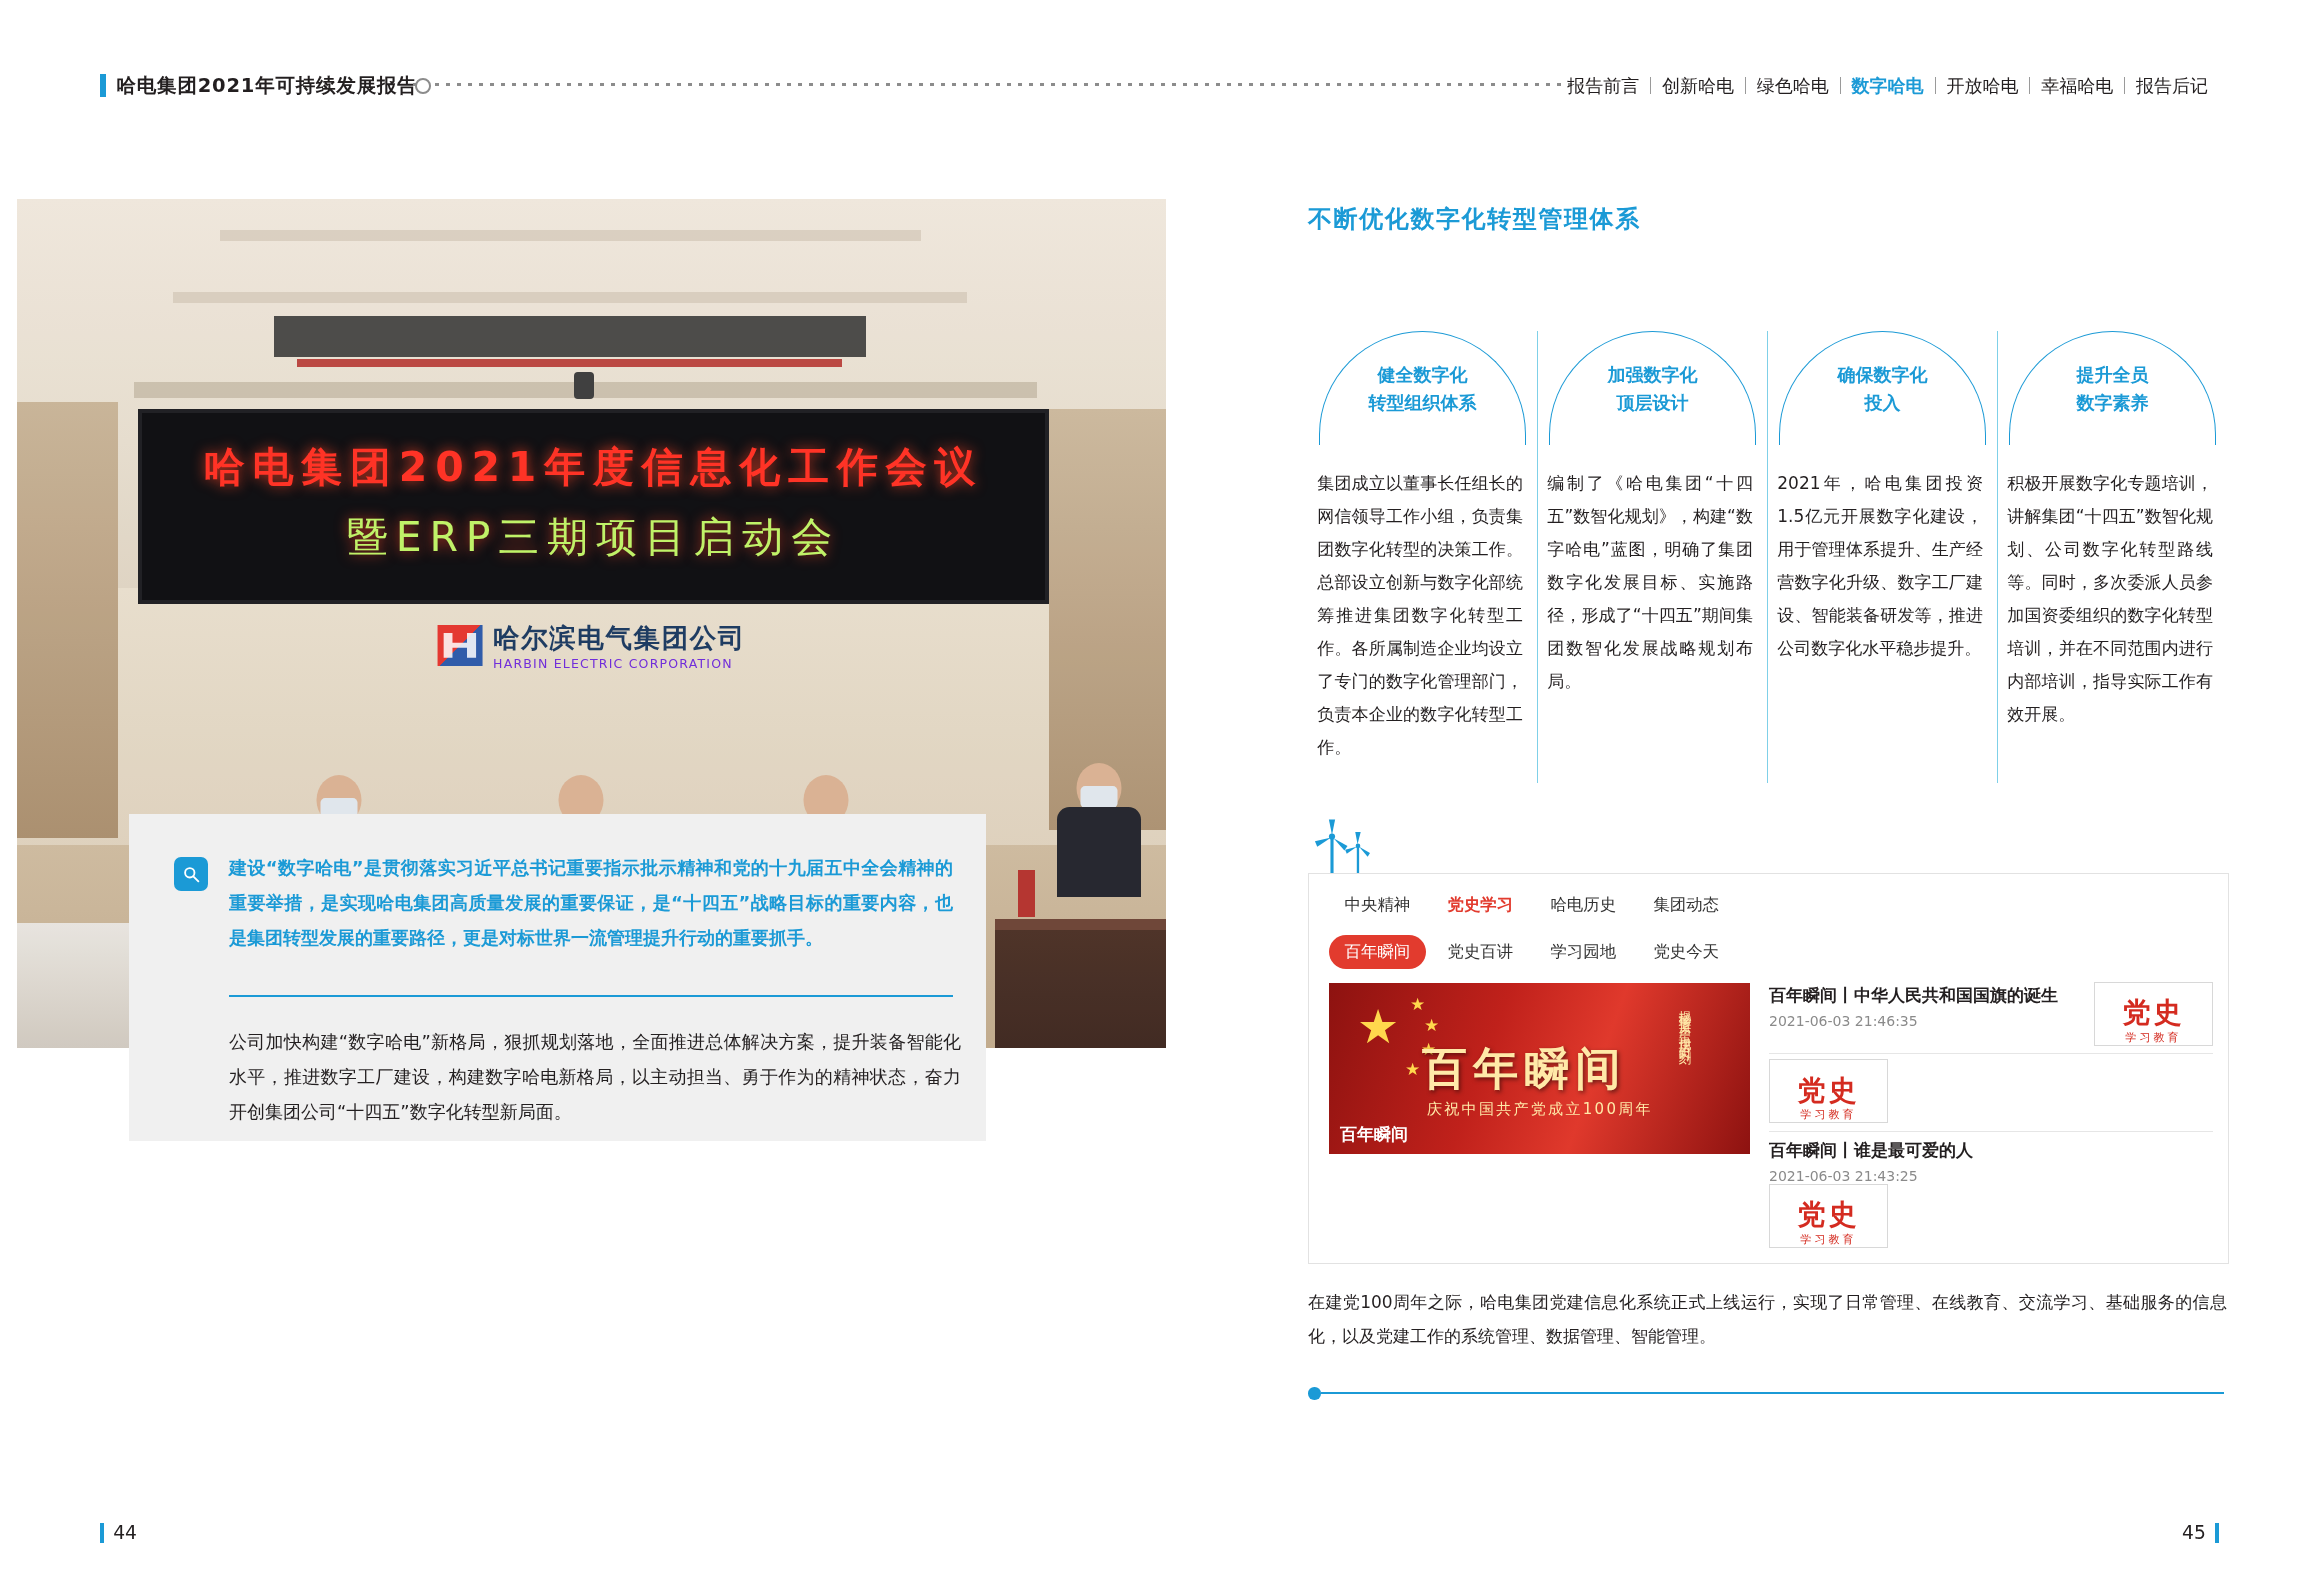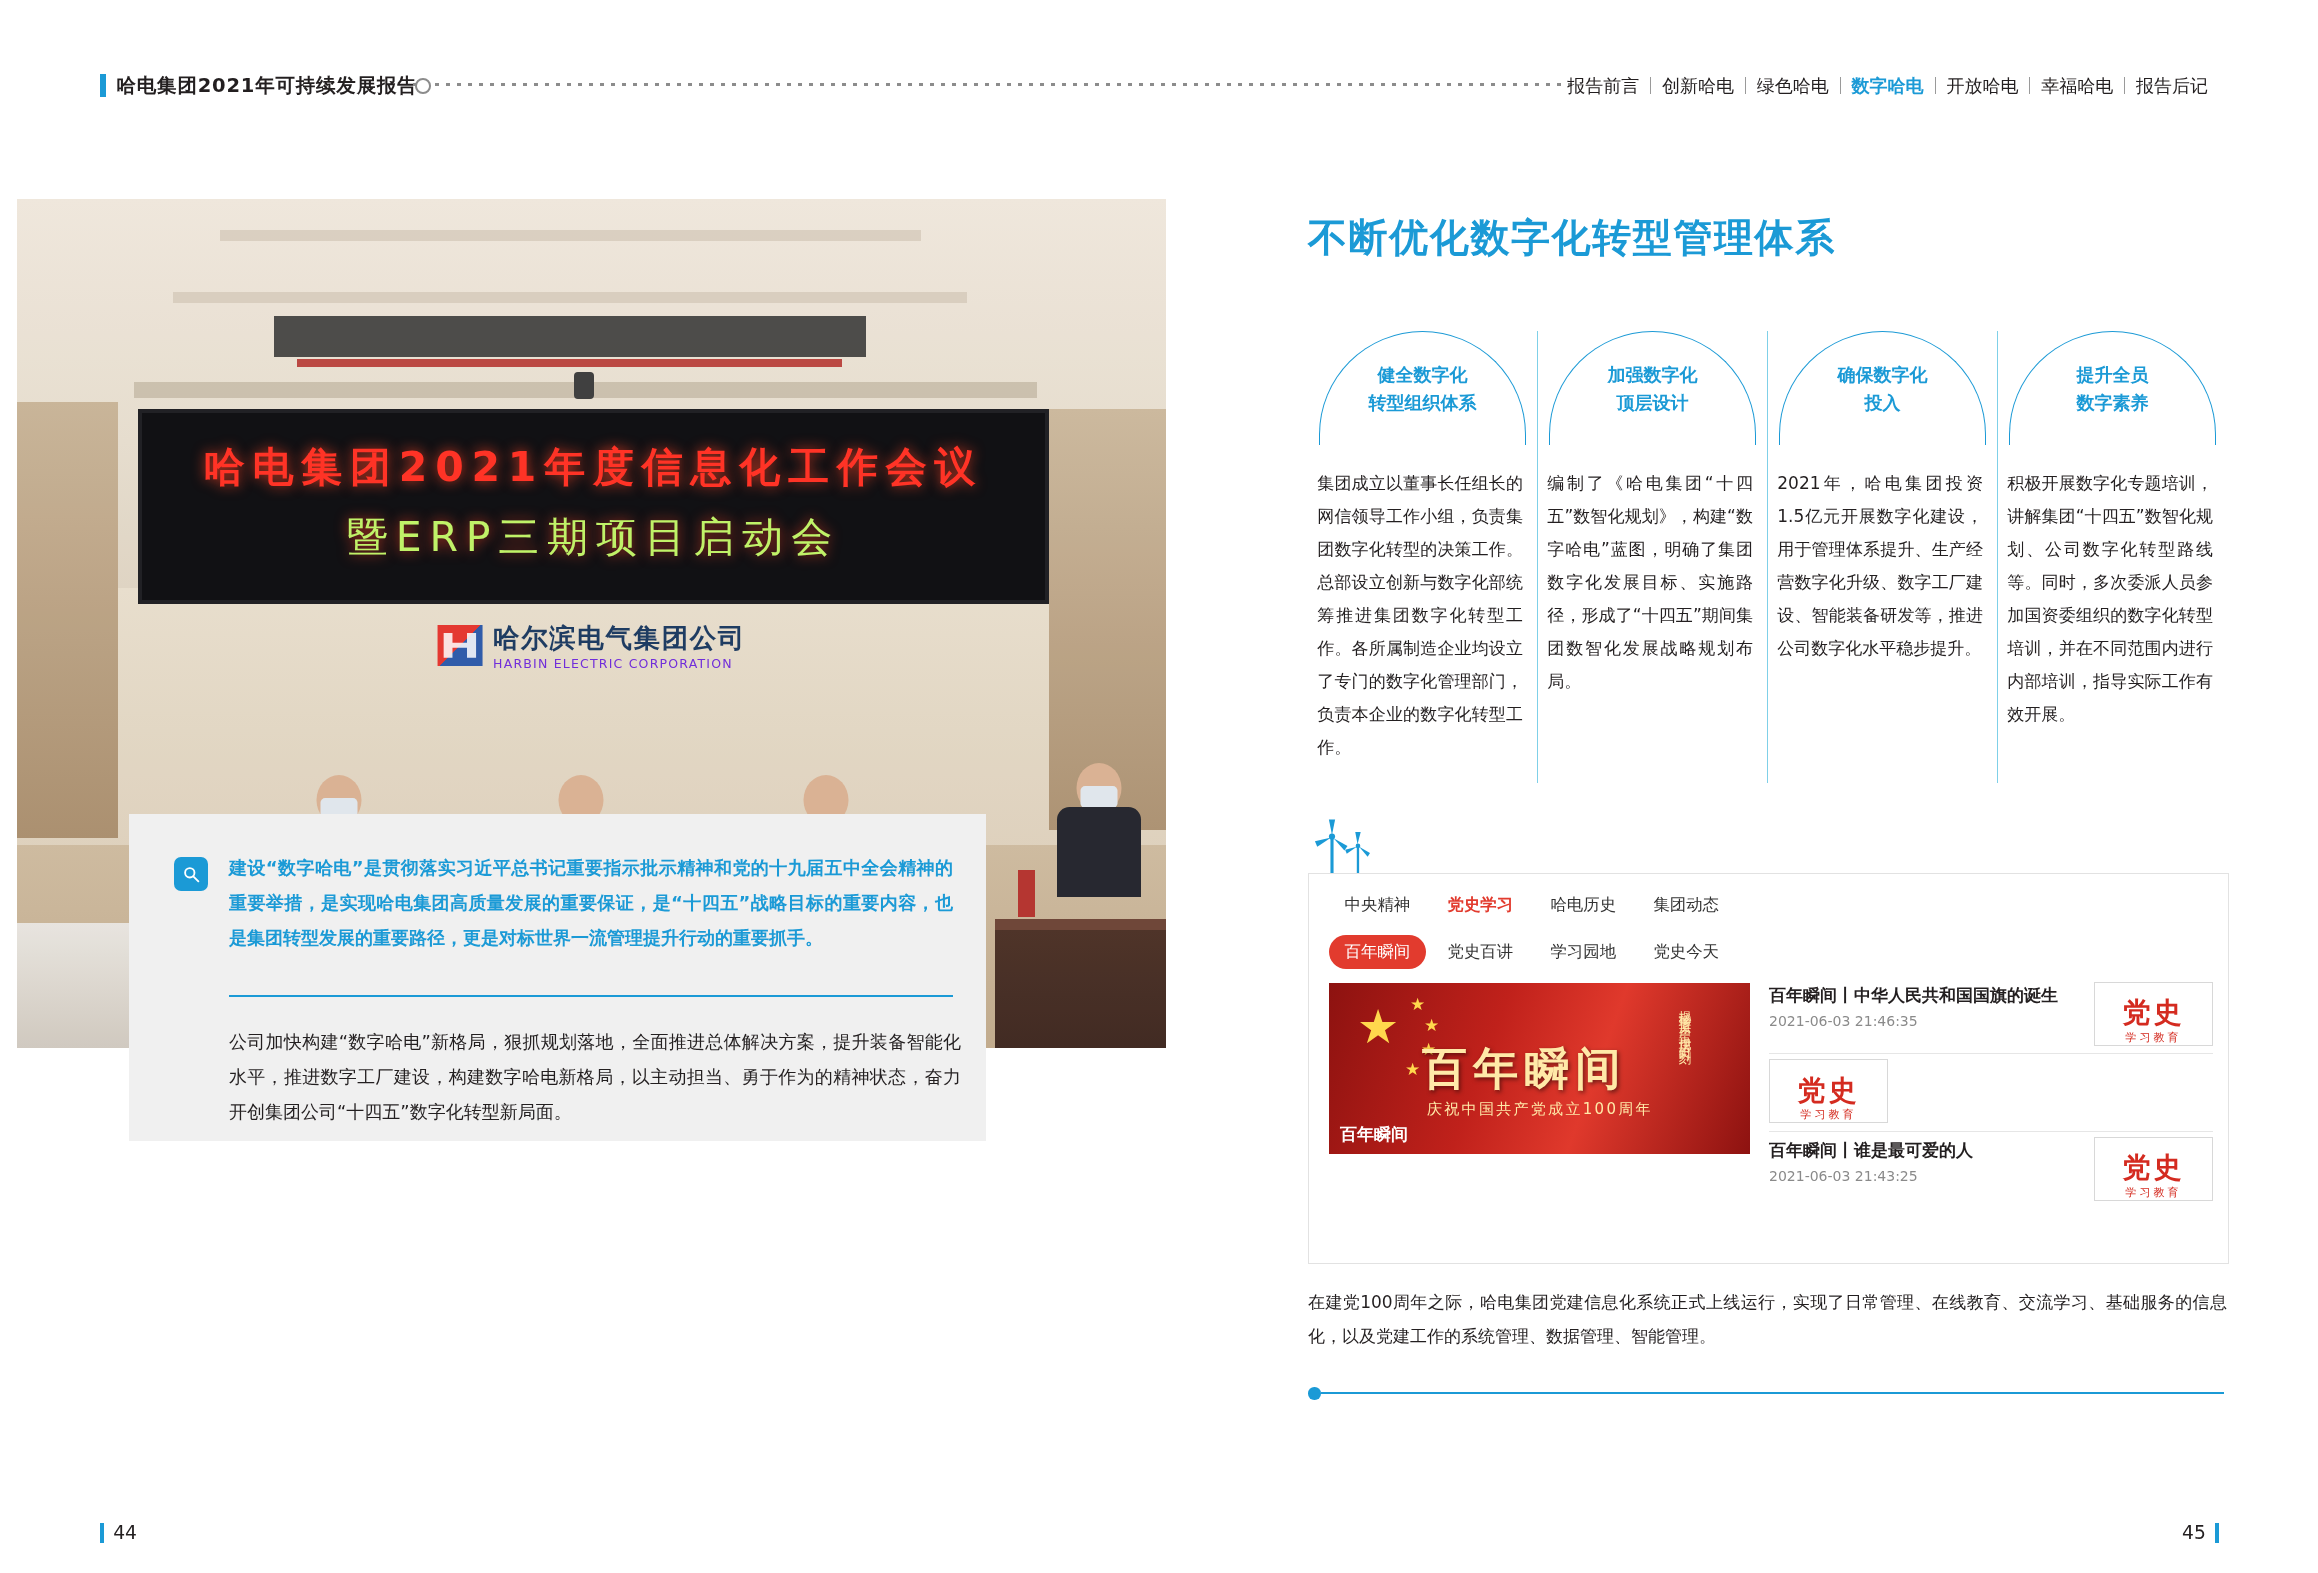--- a/index.html
+++ b/index.html
@@ -226,22 +226,22 @@
   .quote-body {
     position: absolute; left: 100px; top: 210px; width: 732px;
     font-size: 18px; line-height: 35px; color: #231f20; text-align: justify;
   }
 
   
   .right-page {
     position: absolute; left: 1308px; top: 195px; width: 919px;
   }
   .section-title {
-    font-size: 39px; font-weight: bold; color: #1b9ad6; letter-spacing: 1.6px;
-    margin: 16px 0 0 0;
+    font-size: 24px; font-weight: bold; color: #1b9ad6; letter-spacing: 1.6px;
+    margin: 8px 0 0 0;
   }
 
   .cards {
     position: absolute; left: 0; top: 136px; width: 919px; height: 452px;
     display: flex; gap: 0;
   }
   .card {
     width: 230px; position: relative;
     border-right: 0.8px solid #7fd0e8;
   }
@@ -540,21 +540,21 @@
           <div class="thumb-main">党史</div>
           <div class="thumb-sub">学习教育</div>
         </div>
       </div>
       <div class="news-item">
         <div class="news-thumb">
           <div class="thumb-main">党史</div>
           <div class="thumb-sub">学习教育</div>
         </div>
       </div>
-      <div class="news-item" style="border-bottom:none;">
+      <div class="news-item" style="border-bottom:none;flex-direction:column;">
         <div class="news-text">
           <div class="news-title">百年瞬间丨谁是最可爱的人</div>
           <div class="news-time">2021-06-03 21:43:25</div>
         </div>
         <div class="news-thumb">
           <div class="thumb-main">党史</div>
           <div class="thumb-sub">学习教育</div>
         </div>
       </div>
     </div>

